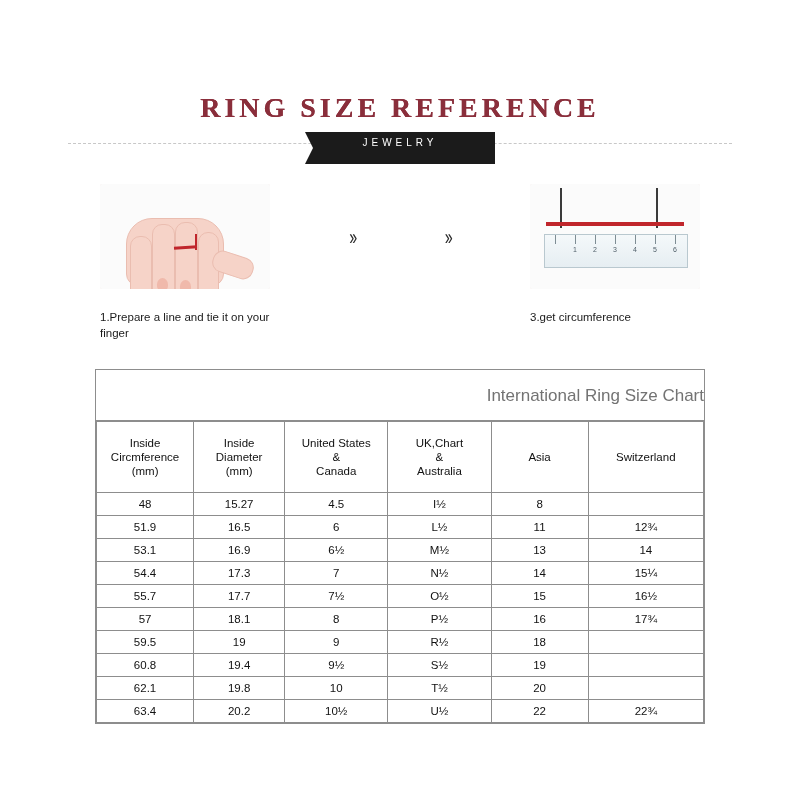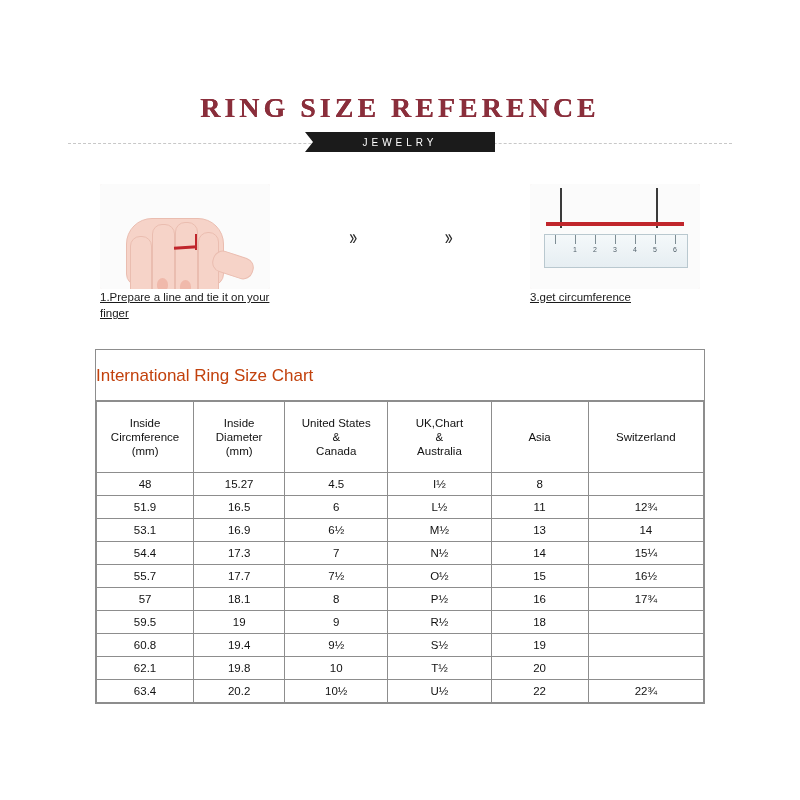--- a/index.html
+++ b/index.html
@@ -42,21 +42,21 @@
     left: 0;
     right: 0;
     border-top: 1px dashed #c8c8c8;
   }
   .ribbon {
     position: absolute;
     left: 50%;
     top: 0;
     transform: translateX(-50%);
     width: 190px;
-    height: 20px;
+    height: 32px;
     background: #1b1b1b;
     color: #ffffff;
     font-size: 10px;
     letter-spacing: 4px;
     line-height: 21px;
     text-align: center;
     clip-path: polygon(0 0, 100% 0, 100% 100%, 0 100%, 8px 50%);
   }
   .ribbon::before {
     content: "";
@@ -94,25 +94,24 @@
   }
   .step-photo {
     width: 170px;
     height: 105px;
     border-radius: 2px;
     overflow: hidden;
     position: relative;
     background: #f3e7e3;
   }
   .step-caption {
-    margin-top: 0;
+    margin-top: 20px;
     font-size: 11.5px;
     line-height: 16px;
     color: #1a1a1a;
-    text-decoration: underline;
   }
   .arrow {
     width: 26px;
     height: 105px;
     display: flex;
     align-items: center;
     justify-content: center;
     color: #2b2b2b;
     font-size: 15px;
     letter-spacing: -2px;
@@ -141,25 +140,25 @@
   .red-strip { position:absolute; left:16px; top:38px; width:138px; height:4px; background:#c0262c; }
 
   
   .chart-wrap {
     margin: 28px auto 0 auto;
     width: 608px;
     border: 1px solid #8d8d8d;
     background: #fff;
   }
   .chart-title {
-    text-align: left;
+    text-align: right;
     font-size: 17px;
     padding: 16px 0 14px 0;
     border-bottom: 1px solid #8d8d8d;
-    color: #c2410c;
+    color: #737373;
   }
   table.size-chart {
     border-collapse: collapse;
     width: 100%;
     font-size: 11.5px;
     color: #111;
   }
   table.size-chart th,
   table.size-chart td {
     border: 1px solid #8d8d8d;

